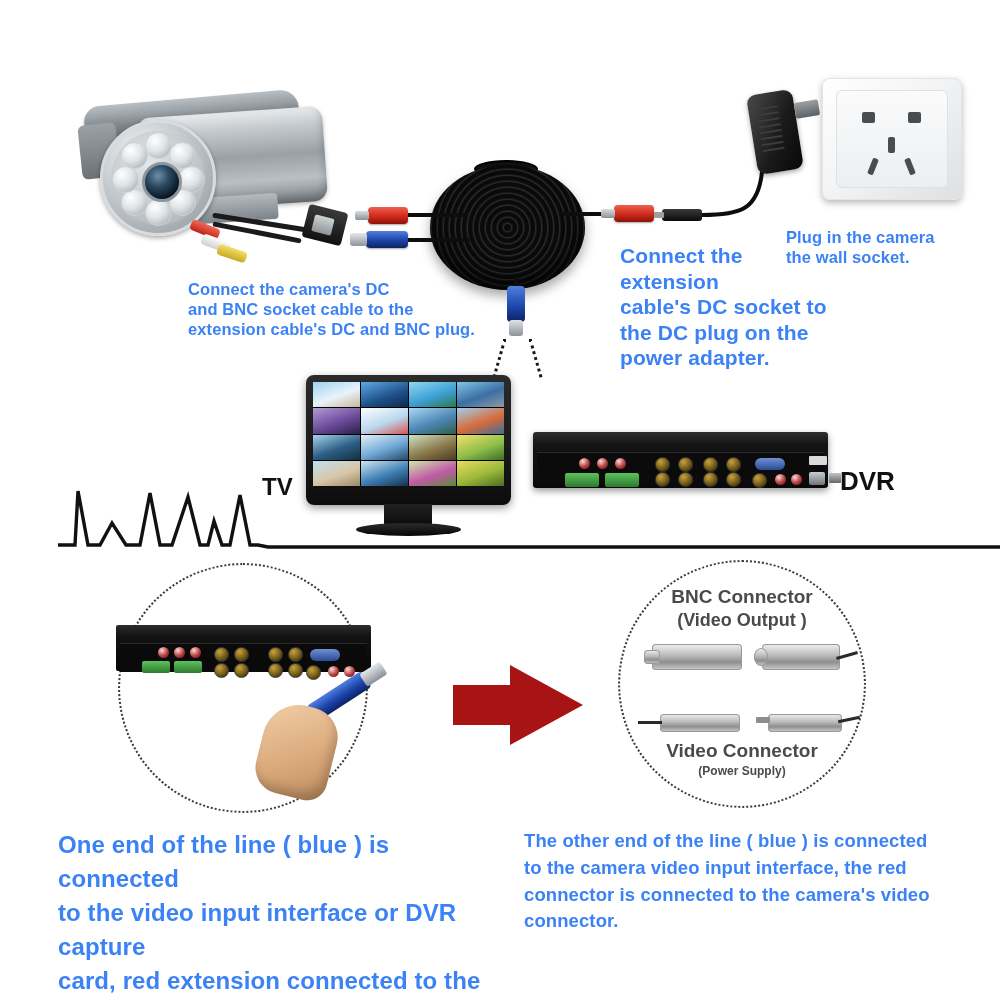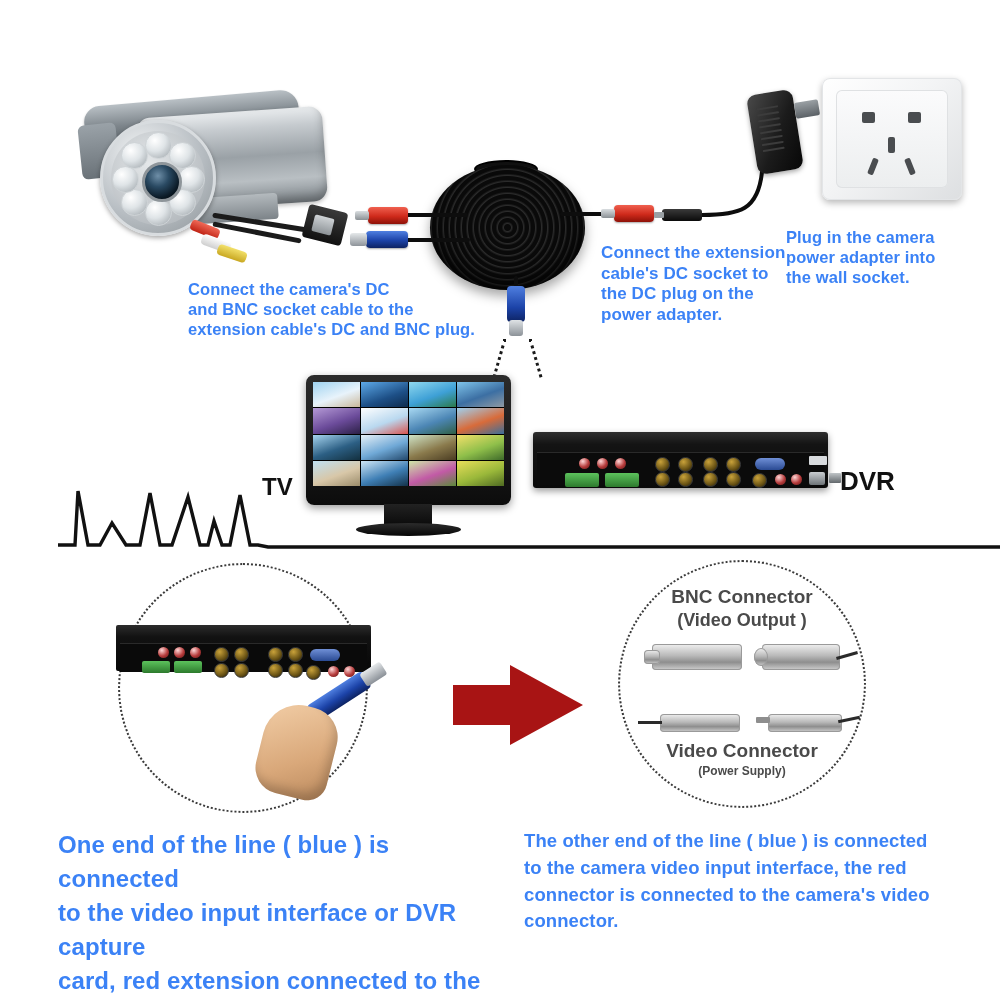--- a/index.html
+++ b/index.html
@@ -194,30 +194,29 @@
       <div class="hole" style="left:71px;top:68px;width:6px;height:17px;transform:rotate(-22deg);"></div>
     </div>
   </div>
 
   <div class="abs cap" style="left:188px;top:279px;width:320px;font-size:16.5px;">
     <div>Connect the camera's DC</div>
     <div>and BNC socket cable to the</div>
     <div>extension cable's DC and BNC plug.</div>
   </div>
 
-  <div class="abs cap" style="left:601px;top:243px;width:210px;font-size:17px;">
+  <div class="abs cap" style="left:620px;top:243px;width:210px;font-size:21px;">
     <div>Connect the extension</div>
     <div>cable's DC socket to</div>
     <div>the DC plug on the</div>
     <div>power adapter.</div>
   </div>
 
   <div class="abs cap" style="left:786px;top:227px;width:200px;font-size:16.5px;">
     <div>Plug in the camera</div>
-    <div>power adapter into</div>
     <div>the wall socket.</div>
   </div>
 
   <div class="abs tv">
     <div class="tv-screen">
       <div style="background:linear-gradient(160deg,#9fd3f0,#e8f3fb 55%,#c9b79a)"></div>
       <div style="background:linear-gradient(160deg,#5da9e8,#1d4f86 60%,#0d2b4d)"></div>
       <div style="background:linear-gradient(160deg,#8fd8ef,#3ea0d6 55%,#2b7a4a)"></div>
       <div style="background:linear-gradient(160deg,#7fc4ea,#3c6fa3 55%,#8f9aa3)"></div>
       <div style="background:linear-gradient(160deg,#b59ad6,#6b4b9a 55%,#2c2046)"></div>

